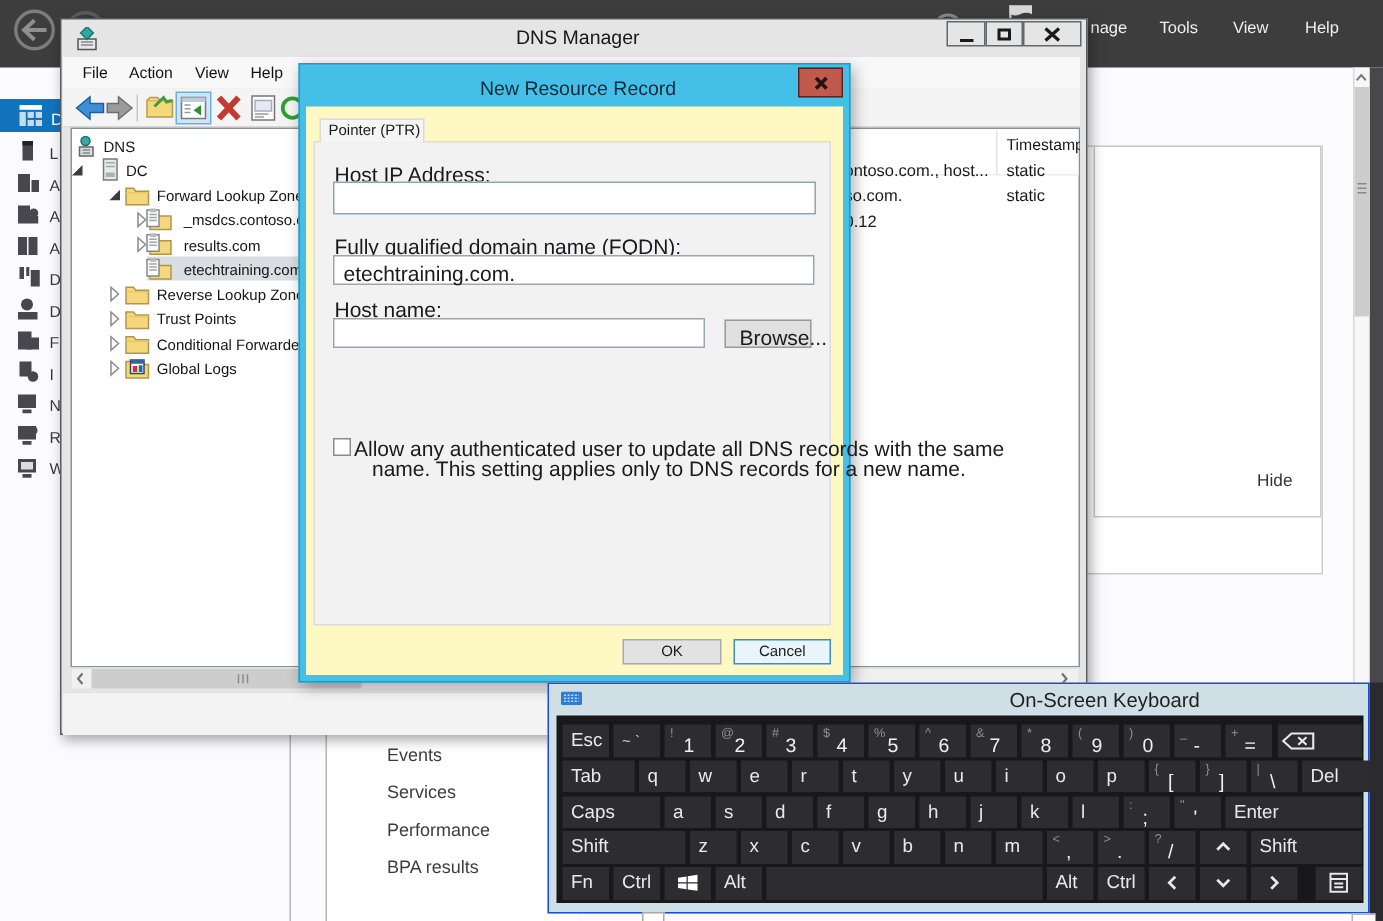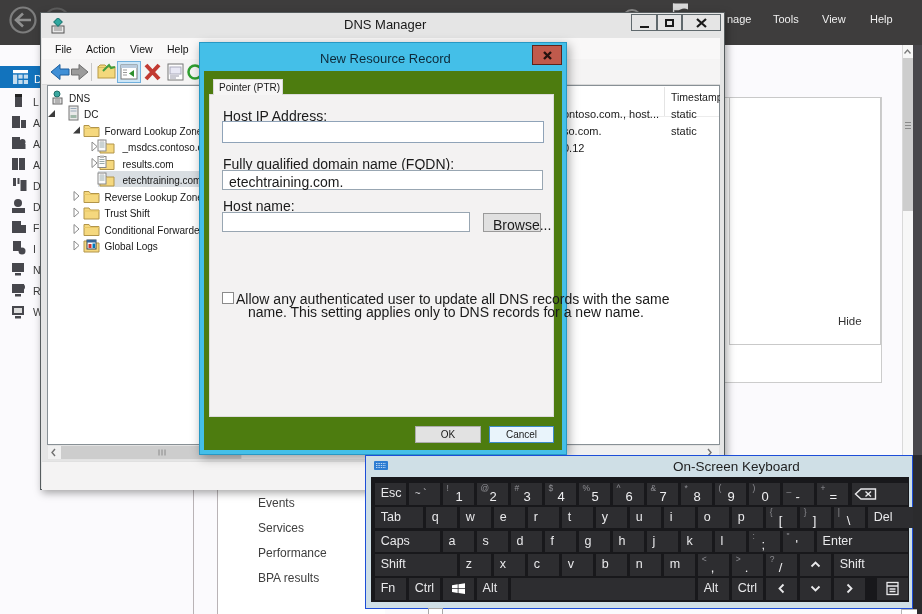--- a/index.html
+++ b/index.html
@@ -252,32 +252,32 @@
         <rect x="8.5" y="5.5" width="2.5" height="4.5" fill="#07b"></rect>
       </g>
     </svg>
 <div class="tree" style="left:28px;top:78px;z-index:8">DNS</div>
 <div class="tree" style="left:43px;top:94px;z-index:8">DC</div>
 <div class="tree" style="left:63.5px;top:110.5px;z-index:8">Forward Lookup Zones</div>
 <div class="tree" style="left:81.5px;top:127px;z-index:8">_msdcs.contoso.com</div>
 <div class="tree" style="left:81.5px;top:143.5px;z-index:8">results.com</div>
 <div class="tree" style="left:81.5px;top:160px;z-index:8">etechtraining.com</div>
 <div class="tree" style="left:63.5px;top:176.5px;z-index:8">Reverse Lookup Zones</div>
-<div class="tree" style="left:63.5px;top:193px;z-index:8">Trust Shift</div>
+<div class="tree" style="left:63.5px;top:193px;z-index:8">Trust Points</div>
 <div class="tree" style="left:63.5px;top:209.5px;z-index:8">Conditional Forwarders</div>
 <div class="tree" style="left:63.5px;top:226px;z-index:8">Global Logs</div>
 </div>
 <div style="left:199px;top:42px;width:368px;height:413px;background:#44bfe8;border:1px solid #2798c4;z-index:10;box-shadow:2px 3px 10px rgba(0,0,0,0.35)">
 <div style="left:120px;top:8px;font-size:13px;color:#0d2a3a">New Resource Record</div>
 <div style="left:332px;top:2px;width:30px;height:20px;background:#c05a4c;border:1px solid #5d241c">
       <svg width="30" height="20">
         <path d="M11 6 L18 13 M18 6 L11 13" stroke="#26120f" stroke-width="2.4"></path>
       </svg>
     </div>
-<div style="left:4px;top:28px;width:358px;height:379px;background:#4d7c0f">
+<div style="left:4px;top:28px;width:358px;height:379px;background:#fef9c3">
 <div style="left:9px;top:8px;width:70px;height:16px;background:#f6f5f5;border:1px solid #dadada;border-bottom:none;z-index:2"></div>
 <div style="left:15px;top:11px;font-size:10px;color:#1a1a1a;z-index:3">Pointer (PTR)</div>
 <div style="left:5px;top:23px;width:345px;height:323px;background:#f3f2f2;border:1px solid #dcdcdc"></div>
 <div class="lbl" style="left:19px;top:37px;">Host IP Address:</div>
 <div style="left:18px;top:50px;width:322px;height:22px;background:#fff;border:1px solid #8fa3b8"></div>
 <div class="lbl" style="left:19px;top:85px;">Fully qualified domain name (FQDN):</div>
 <div style="left:18px;top:99px;width:321px;height:20px;background:#fff;border:1px solid #98a6b2"></div>
 <div class="lbl" style="left:25px;top:103px;">etechtraining.com.</div>
 <div class="lbl" style="left:19px;top:127px;">Host name:</div>
 <div style="left:18px;top:141px;width:248px;height:20px;background:#fff;border:1px solid #98a6b2"></div>

